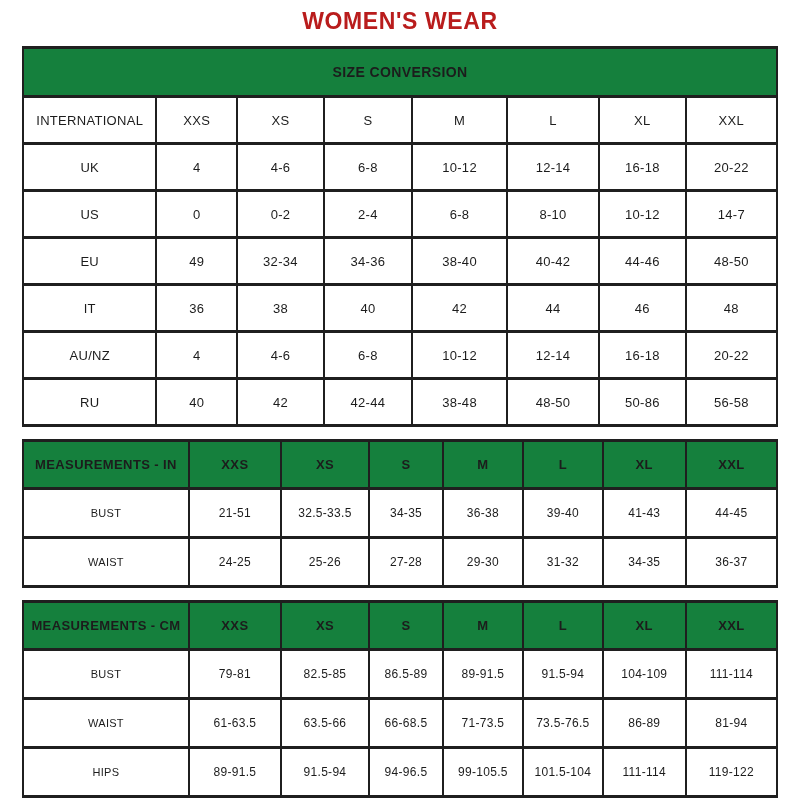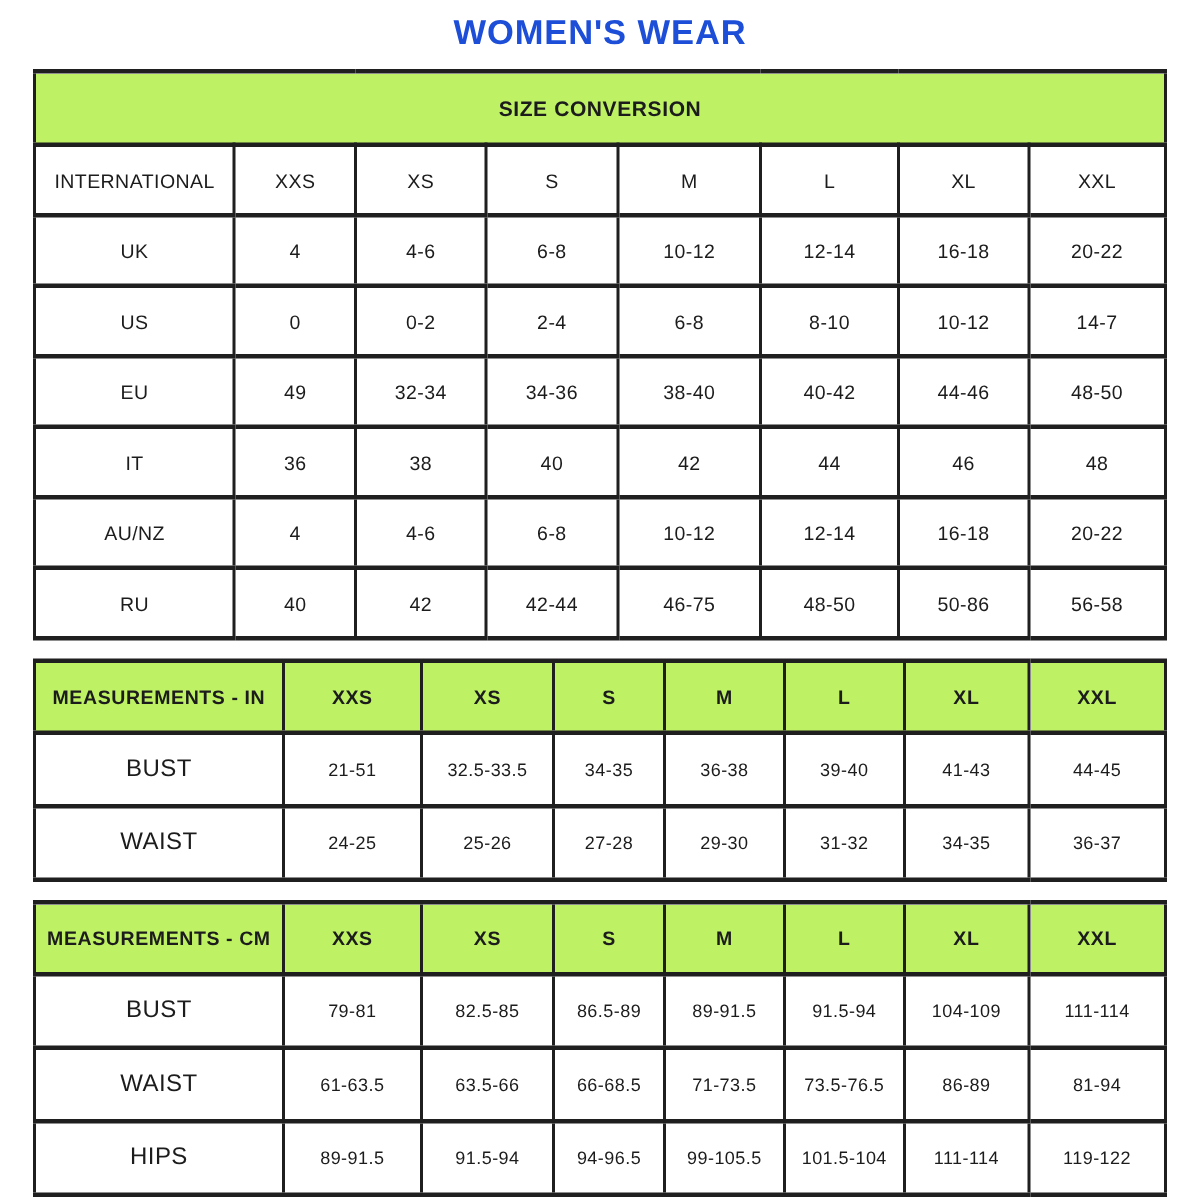--- a/index.html
+++ b/index.html
@@ -3,42 +3,42 @@
 <meta charset="utf-8">
 <style>
   html, body { margin: 0; padding: 0; background: #ffffff; }
   .page {
     width: 800px; height: 800px; overflow: hidden;
     background: #ffffff; box-sizing: border-box; padding-top: 8px;
     font-family: "Liberation Sans", sans-serif; color: #1c1c1c;
   }
   .title {
     margin: 0 0 11px 0; text-align: center;
-    font-size: 23px; font-weight: 700; letter-spacing: 0.6px; color: #1d4ed8;
+    font-size: 23px; font-weight: 700; letter-spacing: 0.6px; color: #b91c1c;
   }
   table.tbl {
     width: 756px; margin: 0 auto 12px auto;
     border-collapse: collapse; table-layout: fixed;
   }
   table.tbl:last-child { margin-bottom: 0; }
   .tbl td {
     border-left: 2px solid #1f1f1f; border-right: 2px solid #1f1f1f;
     border-top: 3px solid #1f1f1f; border-bottom: 3px solid #1f1f1f;
     text-align: center; vertical-align: middle;
     font-size: 13px; letter-spacing: 0.3px; padding: 0 2px;
     overflow: hidden; white-space: nowrap;
   }
   .t1 td { height: 44px; }
   .t1 tr.ghead td { height: 46px; }
   tr.ghead td {
-    background: #bef264; font-weight: 700; font-size: 14px; letter-spacing: 0.4px;
+    background: #15803d; font-weight: 700; font-size: 14px; letter-spacing: 0.4px;
   }
   .tm tr.ghead td { font-size: 13px; height: 45px; }
   .tm td { height: 46px; font-size: 12px; }
-  .tm td.rowlabel { font-size: 16px; }
+  .tm td.rowlabel { font-size: 11px; }
 </style>
 </head>
 <body>
 
 <div class="page">
 
   <h1 class="title">WOMEN'S WEAR</h1>
 
   <table class="tbl t1">
     <colgroup>
@@ -113,21 +113,21 @@
         <td>10-12</td>
         <td>12-14</td>
         <td>16-18</td>
         <td>20-22</td>
       </tr>
       <tr>
         <td>RU</td>
         <td>40</td>
         <td>42</td>
         <td>42-44</td>
-        <td>46-75</td>
+        <td>38-48</td>
         <td>48-50</td>
         <td>50-86</td>
         <td>56-58</td>
       </tr>
     </tbody>
   </table>
 
   <table class="tbl tm">
     <colgroup>
       <col style="width:22.0%">

